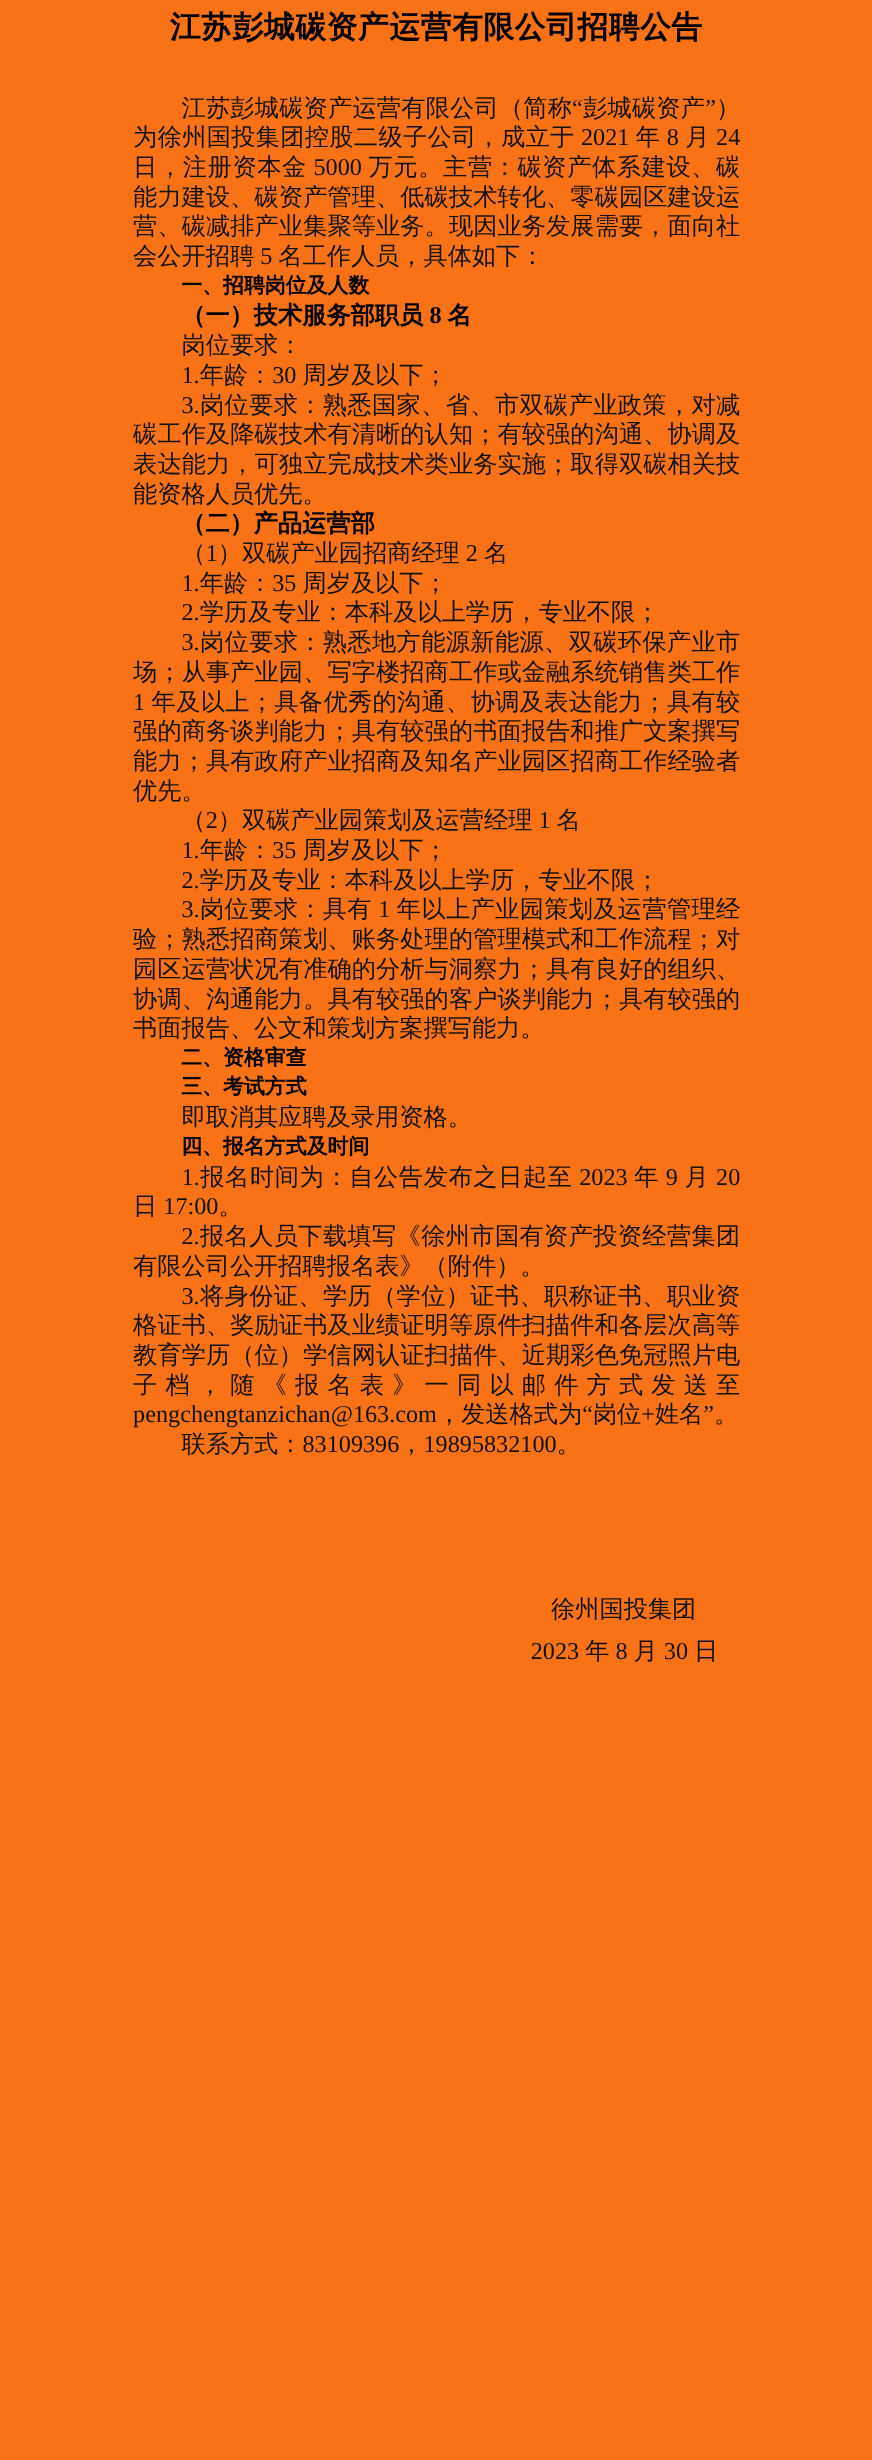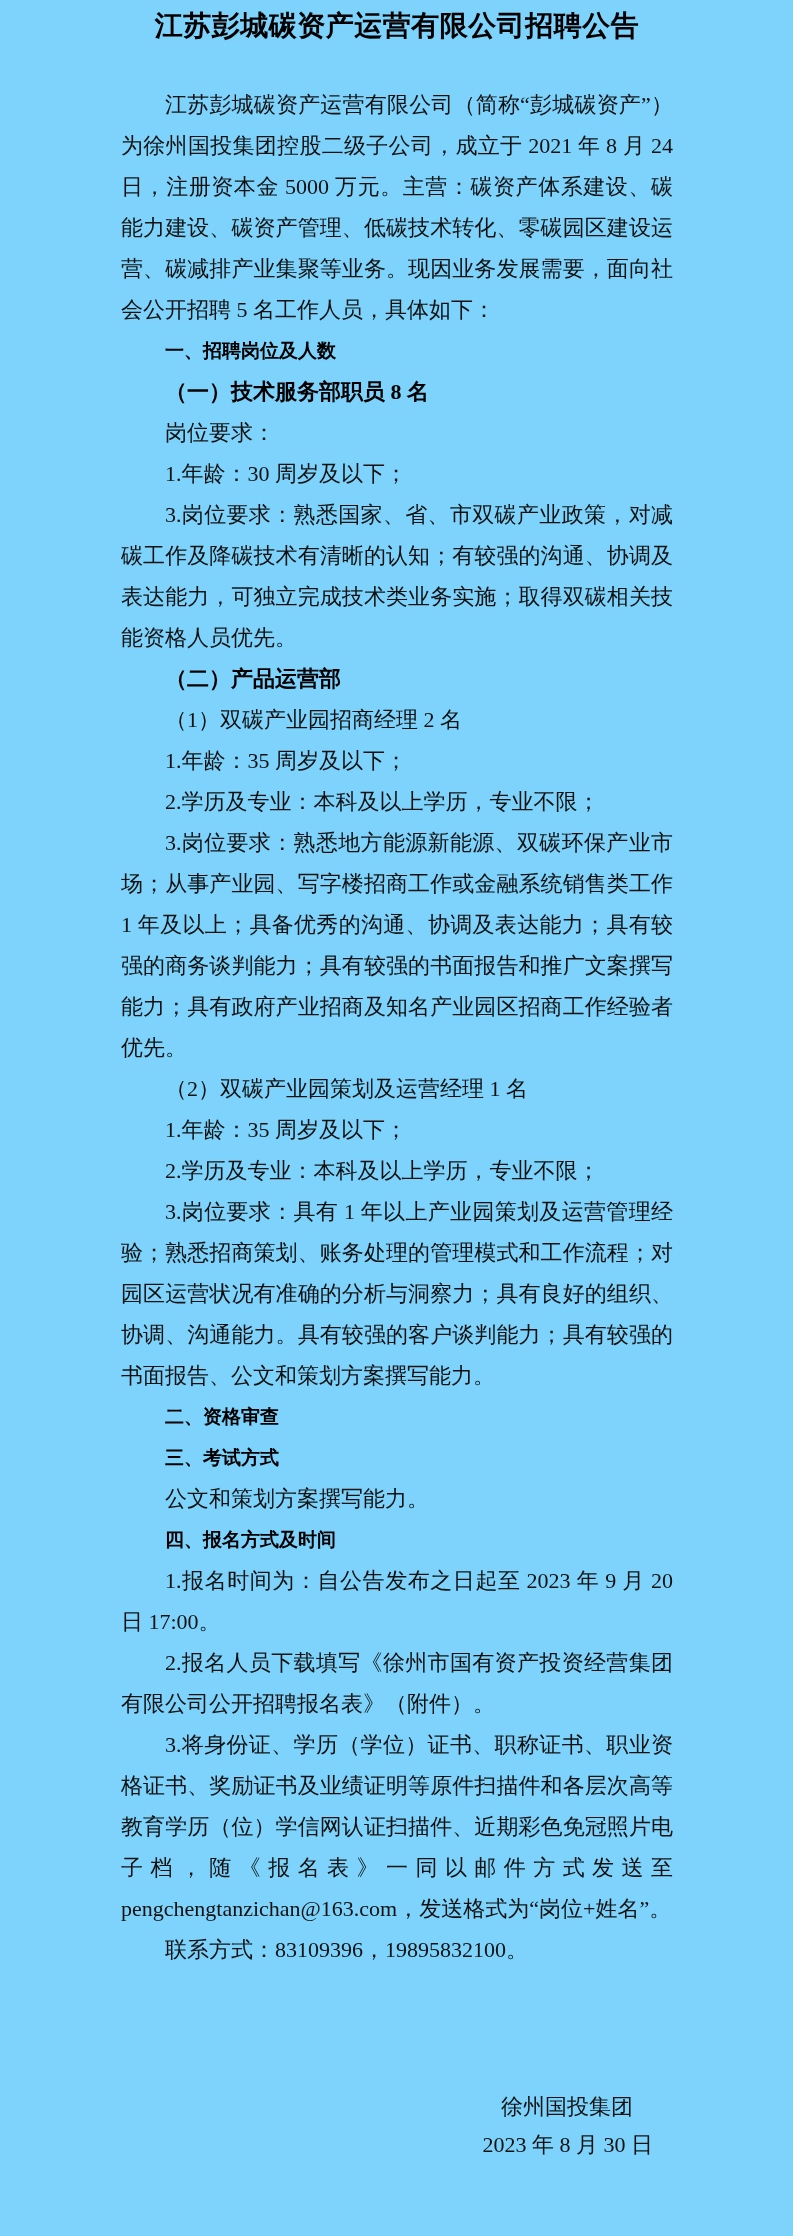--- a/index.html
+++ b/index.html
@@ -5,41 +5,41 @@
   html, body {
     margin: 0;
     padding: 0;
     background: #ffffff;
   }
   .page {
     position: relative;
     width: 793px;
     height: 2236px;
     margin: 0 auto;
-    background: #7dd3fc;
+    background: #f97316;
     box-sizing: border-box;
     padding: 5px 120px 0 121px;
     overflow: hidden;
     font-family: "Liberation Serif", serif;
     color: #111111;
   }
   .doc-title {
     font-family: "Liberation Serif", serif;
     font-size: 28px;
     font-weight: 700;
     color: #000000;
     text-align: center;
     line-height: 42px;
     margin: 0 0 37px 0;
     letter-spacing: 0.5px;
   }
   .blk {
     margin: 0;
     font-size: 22px;
-    line-height: 41px;
+    line-height: 27px;
     text-align: justify;
     text-indent: 44px;
   }
   .blk.p {
     font-family: "Liberation Serif", serif;
     font-weight: 400;
   }
   .blk.h1 {
     font-family: "Liberation Sans", sans-serif;
     font-weight: 700;
@@ -89,21 +89,21 @@
       <div class="blk h3">（1）双碳产业园招商经理 2 名</div>
       <div class="blk p">1.年龄：35 周岁及以下；</div>
       <div class="blk p">2.学历及专业：本科及以上学历，专业不限；</div>
       <div class="blk p">3.岗位要求：熟悉地方能源新能源、双碳环保产业市场；从事产业园、写字楼招商工作或金融系统销售类工作 1 年及以上；具备优秀的沟通、协调及表达能力；具有较强的商务谈判能力；具有较强的书面报告和推广文案撰写能力；具有政府产业招商及知名产业园区招商工作经验者优先。</div>
       <div class="blk h3">（2）双碳产业园策划及运营经理 1 名</div>
       <div class="blk p">1.年龄：35 周岁及以下；</div>
       <div class="blk p">2.学历及专业：本科及以上学历，专业不限；</div>
       <div class="blk p">3.岗位要求：具有 1 年以上产业园策划及运营管理经验；熟悉招商策划、账务处理的管理模式和工作流程；对园区运营状况有准确的分析与洞察力；具有良好的组织、协调、沟通能力。具有较强的客户谈判能力；具有较强的书面报告、公文和策划方案撰写能力。</div>
       <div class="blk h1">二、资格审查</div>
       <div class="blk h1">三、考试方式</div>
-      <div class="blk p">公文和策划方案撰写能力。</div>
+      <div class="blk p">即取消其应聘及录用资格。</div>
       <div class="blk h1">四、报名方式及时间</div>
       <div class="blk p">1.报名时间为：自公告发布之日起至 2023 年 9 月 20 日 17:00。</div>
       <div class="blk p">2.报名人员下载填写《徐州市国有资产投资经营集团有限公司公开招聘报名表》（附件）。</div>
       <div class="blk p">3.将身份证、学历（学位）证书、职称证书、职业资格证书、奖励证书及业绩证明等原件扫描件和各层次高等教育学历（位）学信网认证扫描件、近期彩色免冠照片电子档，随《报名表》一同以邮件方式发送至pengchengtanzichan@163.com，发送格式为“岗位+姓名”。</div>
       <div class="blk p">联系方式：83109396，19895832100。</div>
     </main>
 
   <div class="signature">
     <div class="sig-line sig-company">徐州国投集团</div>
     <div class="sig-line sig-date">2023 年 8 月 30 日</div>

